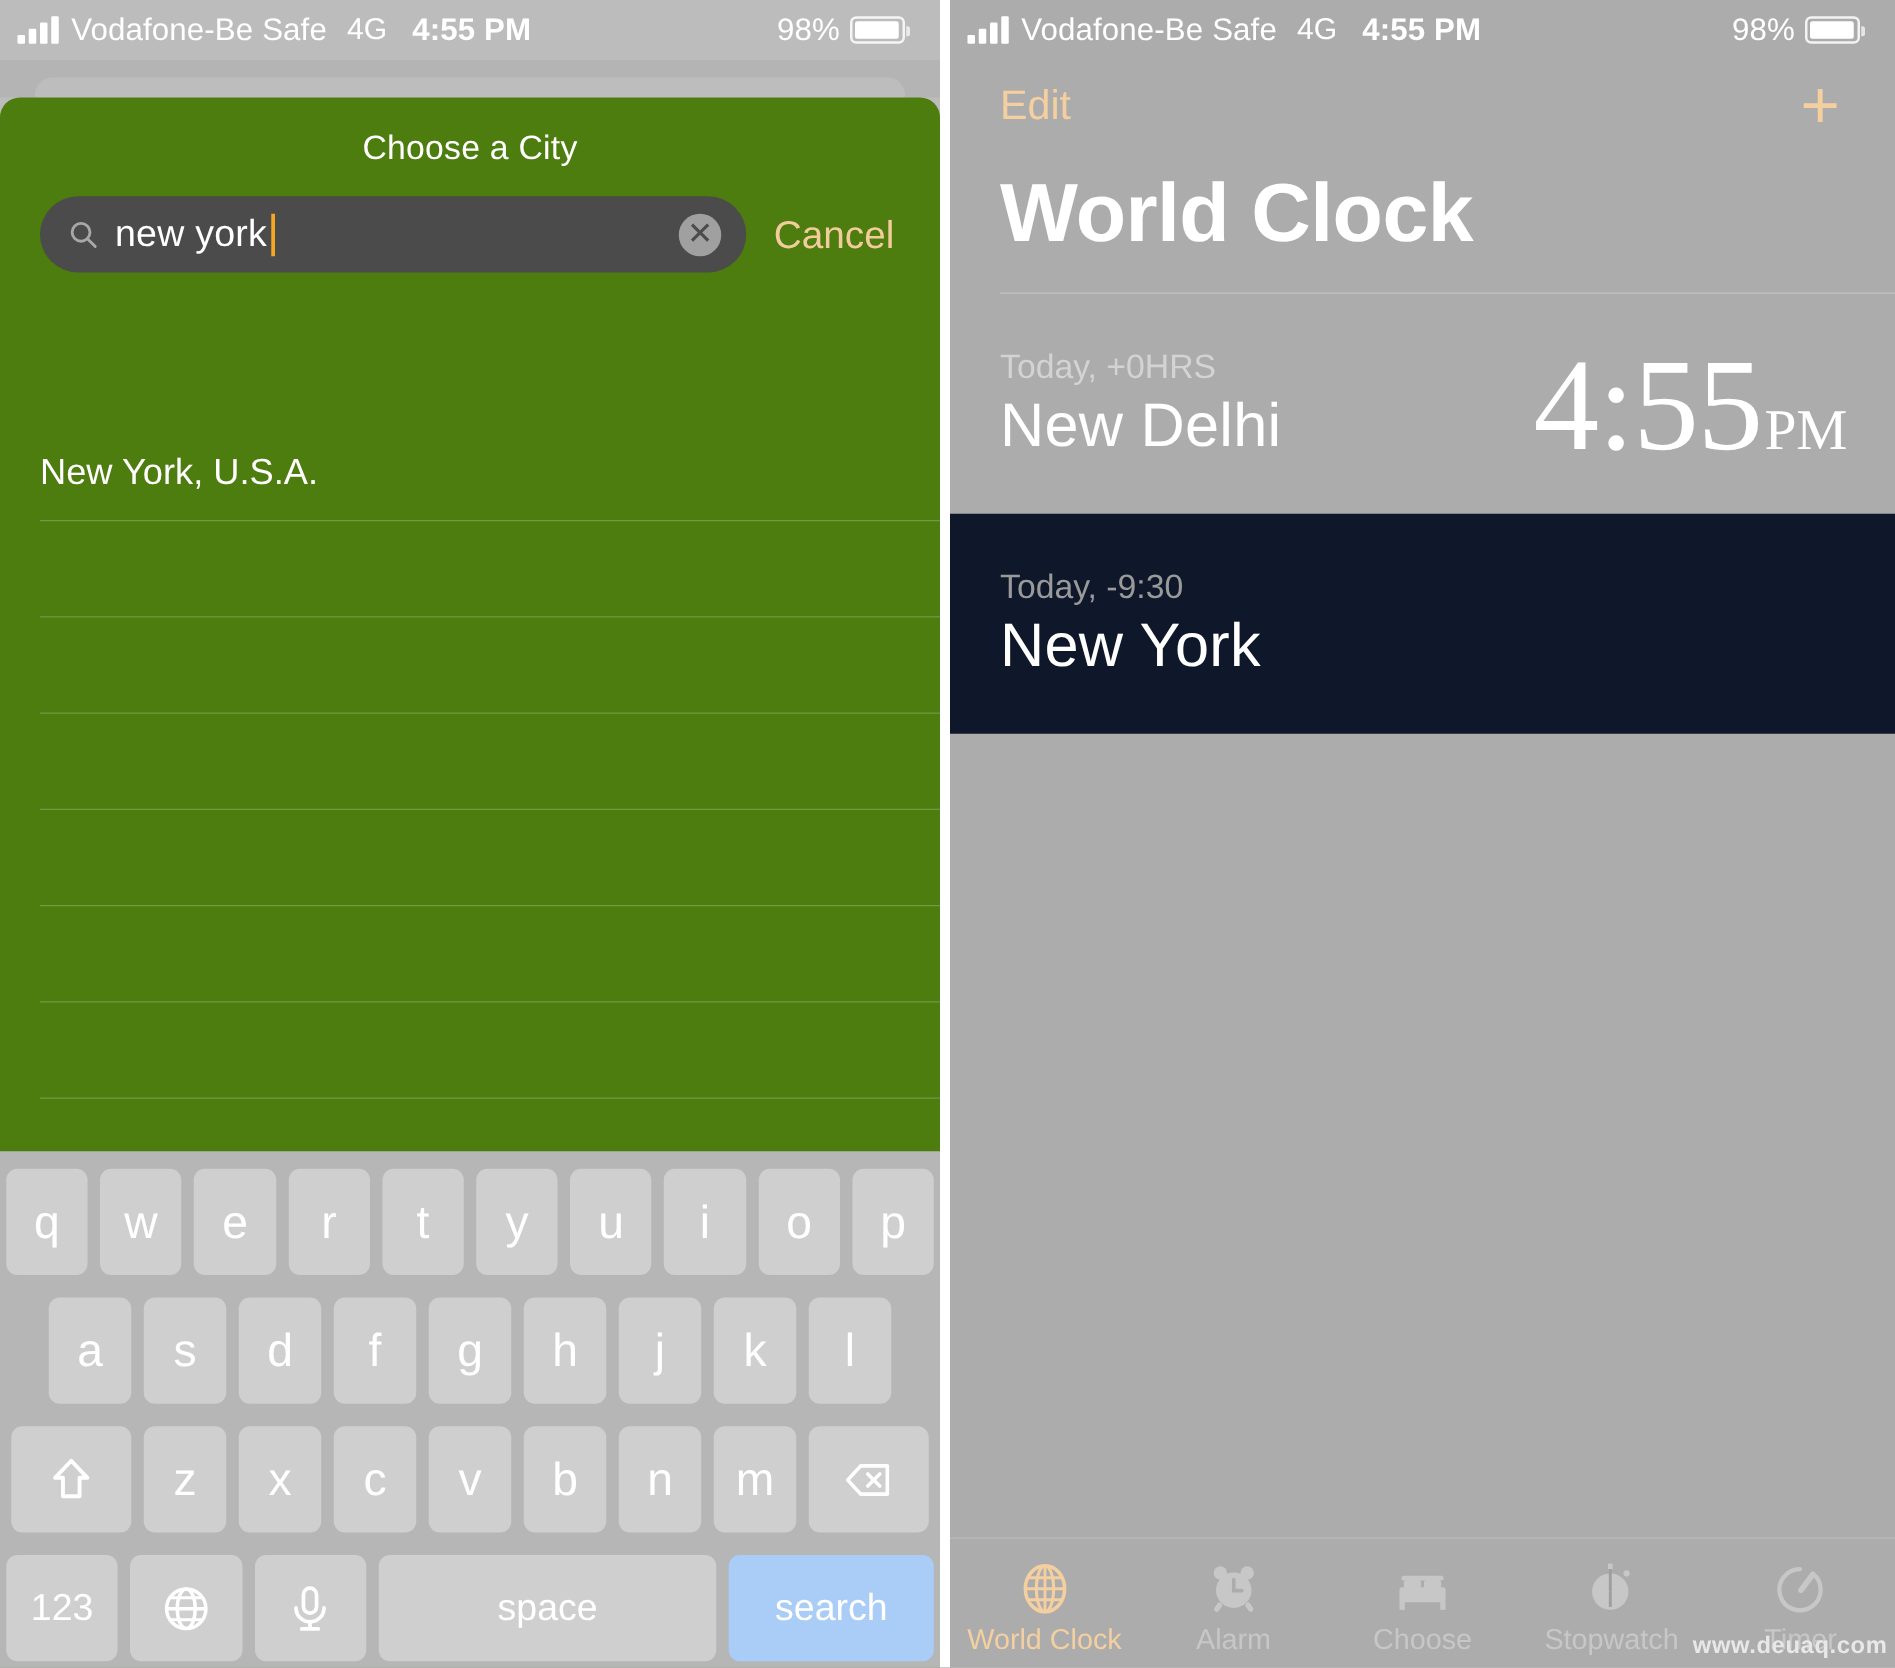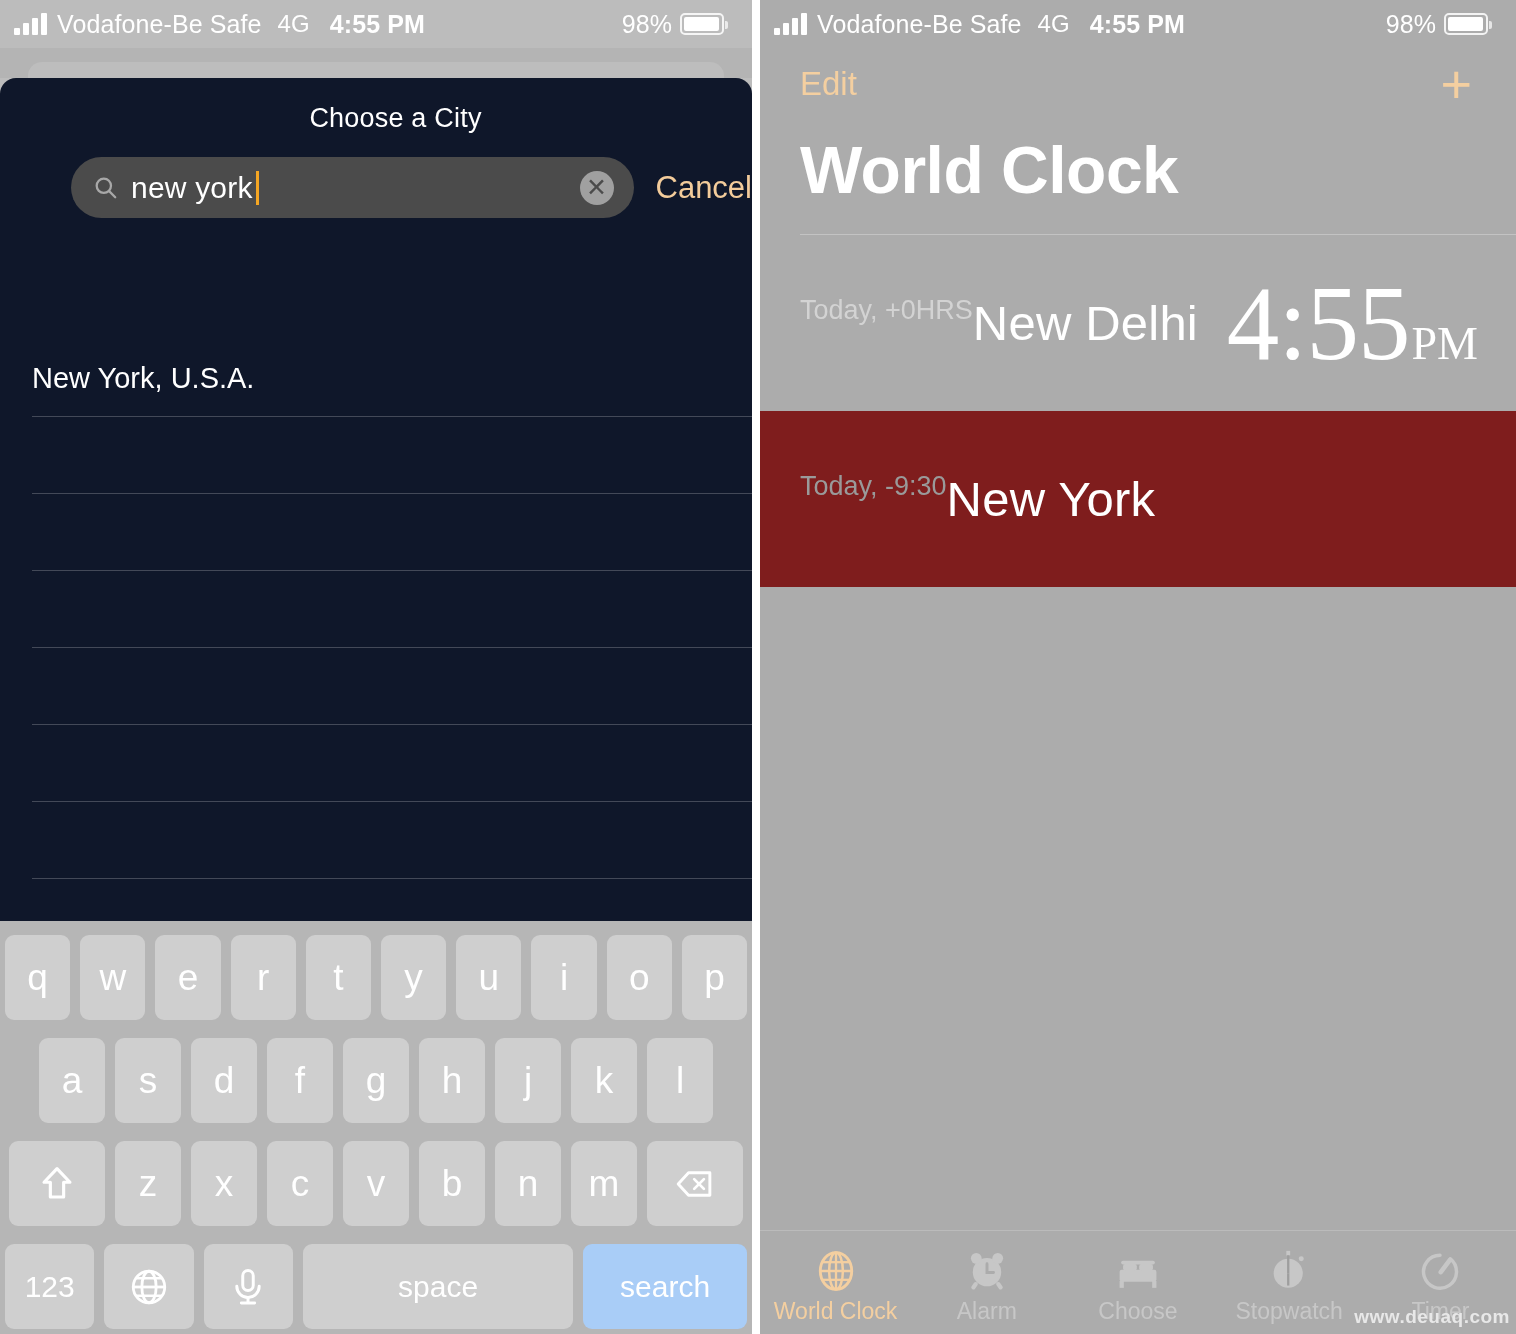--- a/index.html
+++ b/index.html
@@ -63,21 +63,21 @@
   }
 
   
   .dim-top { position: absolute; top: 48px; left: 0; right: 0; height: 30px; background: #b4b4b4; }
   .sheet-back {
     position: absolute; top: 62px; left: 28px; right: 28px; height: 40px;
     background: #bdbdbd; border-radius: 14px 14px 0 0;
   }
   .sheet {
     position: absolute; top: 78px; left: 0; right: 0; bottom: 0;
-    background: #0f172a; border-radius: 16px 16px 0 0; padding-left: 39px;
+    background: #4d7c0f; border-radius: 16px 16px 0 0;
   }
   .sheet-title {
     text-align: center;
     color: #ffffff;
     font-size: 27px;
     padding-top: 25px;
     letter-spacing: .2px;
   }
   .searchrow {
     display: flex; align-items: center;
@@ -183,22 +183,22 @@
   .hr {
     margin: 26px 0 0 40px;
     height: 1px; background: rgba(255,255,255,.28);
   }
   .clock-row {
     position: relative;
     height: 176px;
     display: flex; align-items: center;
     padding: 0 38px 0 40px;
   }
-  .clock-row.dark { background: #7f1d1d; }
-  .cr-left { display: flex; flex-direction: row; justify-content: center; }
+  .clock-row.dark { background: #0f172a; }
+  .cr-left { display: flex; flex-direction: column; justify-content: center; }
   .cr-offset { color: #d3d3d3; font-size: 27px; margin-bottom: 4px; }
   .clock-row.dark .cr-offset { color: #9a9a9a; }
   .cr-city { color: #ffffff; font-size: 49px; letter-spacing: .2px; }
   .cr-time {
     margin-left: auto;
     display: flex; align-items: baseline;
     color: #ffffff;
     font-family: Liberation Serif, serif;
   }
   .cr-hm { font-size: 105px; font-weight: 300; letter-spacing: -1px; line-height: 1; }

